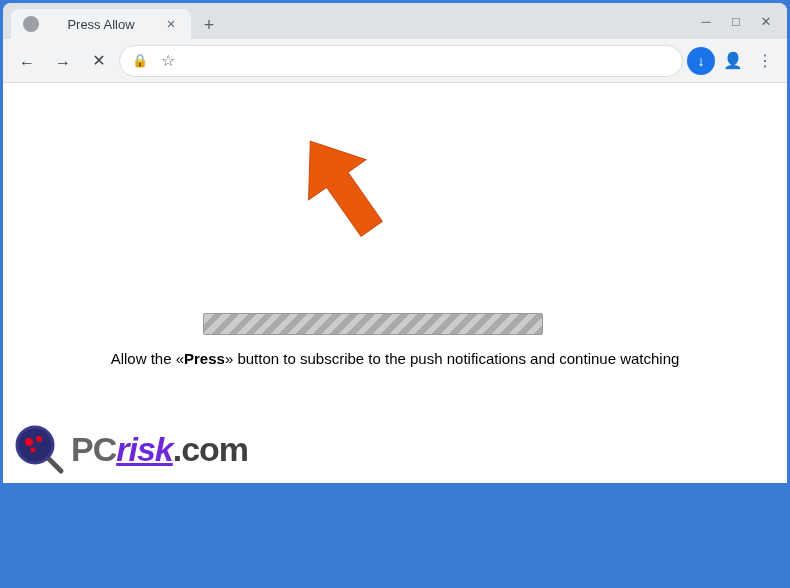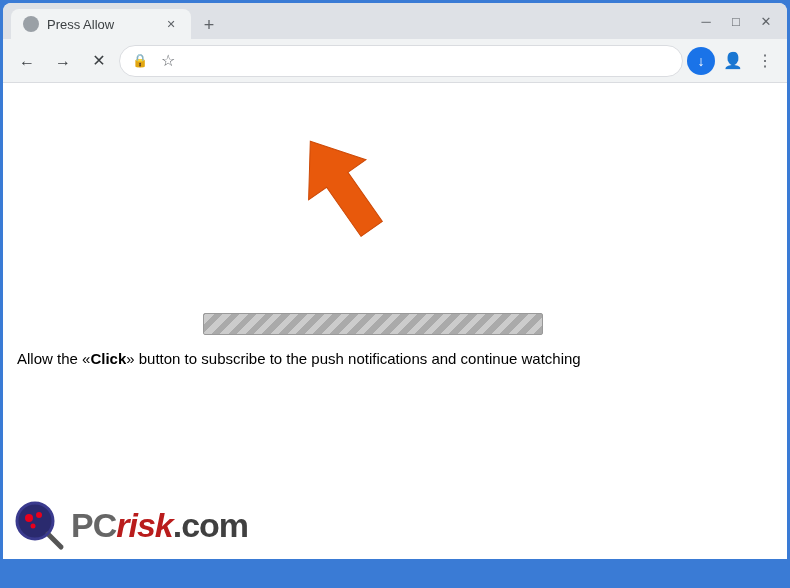--- a/index.html
+++ b/index.html
@@ -8,26 +8,27 @@
       height: 588px;
       font-family: 'Segoe UI', Arial, sans-serif;
       background: #3a7bd5;
       border: 3px solid #3a7bd5;
       overflow: hidden;
     }
 
     
     .browser-window {
       width: 784px;
-      height: 556px;
+      height: 480px;
       background: #f1f3f4;
       border-radius: 8px 8px 0 0;
       display: flex;
       flex-direction: column;
       overflow: hidden;
+      text-align: center;
     }
 
     
     .title-bar {
       background: #dee1e6;
       height: 36px;
       display: flex;
       align-items: center;
       padding: 0 8px;
       border-radius: 8px 8px 0 0;
@@ -326,32 +327,32 @@
           <polygon points="60,8 95,55 73,55 73,115 47,115 47,55 25,55" fill="#e8590c" stroke="#cc4a08" stroke-width="1"></polygon>
         </g>
       </svg>
     </div>
 
     <div class="progress-container">
       <div class="progress-bar"></div>
     </div>
 
     <div class="message-text">
-      <span>Allow the «</span><span class="allow-bold">Click</span><span>» button to subscribe to the push notifications and continue watching</span>
+      <span>Allow the «</span><span class="allow-bold">Press</span><span>» button to subscribe to the push notifications and continue watching</span>
     </div>
 
     <div class="pcrisk-logo">
 
       <svg class="pcrisk-icon" viewBox="0 0 52 52" xmlns="http://www.w3.org/2000/svg">
         <circle cx="22" cy="22" r="18" fill="#2a2a6e" stroke="#1a1a5e" stroke-width="1"></circle>
         <circle cx="16" cy="19" r="4" fill="#e8001c"></circle>
         <circle cx="26" cy="16" r="3" fill="#e8001c"></circle>
         <circle cx="20" cy="27" r="2.5" fill="#e8001c"></circle>
         <line x1="35" y1="35" x2="48" y2="48" stroke="#555" stroke-width="5" stroke-linecap="round"></line>
         <circle cx="22" cy="22" r="18" fill="none" stroke="#3a3a8e" stroke-width="3"></circle>
       </svg>
       <div style="font-size:34px; font-weight:900; font-family:Arial,sans-serif; color:#888; letter-spacing:-1px;">
-        <span style="color:#666;">PC</span><span style="color:#b91c1c; font-style:italic;">risk</span><span style="color:#404040;">.com</span>
+        <span style="color:#666;">PC</span><span style="color:#6d28d9; font-style:italic;text-decoration:underline;">risk</span><span style="color:#404040;">.com</span>
       </div>
     </div>
 
   </div>
 </div>
 
 </body></html>

